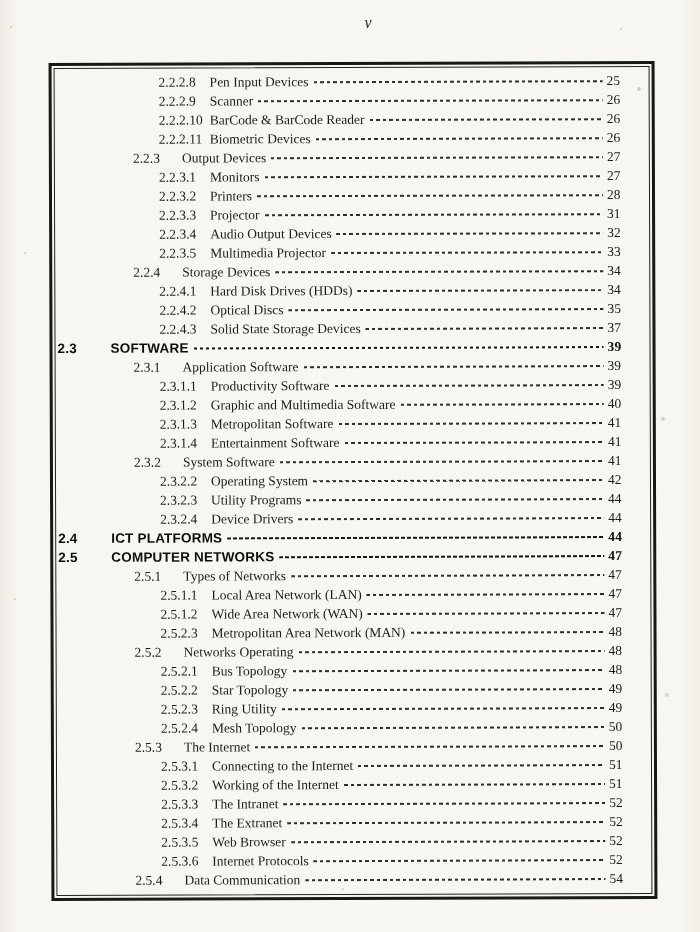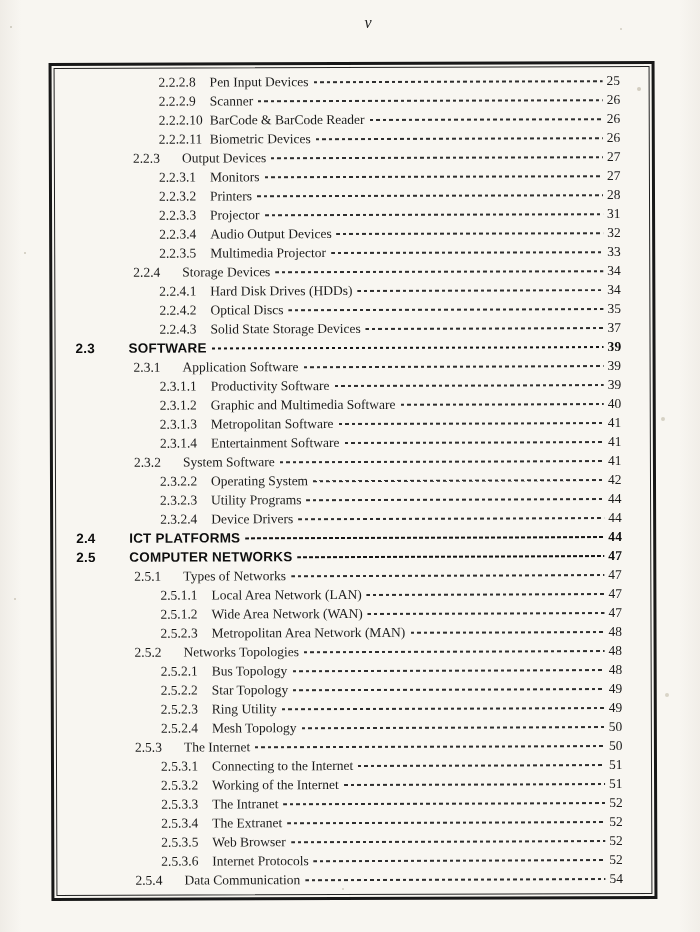--- a/index.html
+++ b/index.html
@@ -55,21 +55,21 @@
   .row {
     display: flex;
     align-items: center;
     height: 19px;
     line-height: 19px;
     font-size: 13.5px;
     padding-right: 16px;
     white-space: nowrap;
   }
   .row .num { flex: none; }
-  .row.level1 .num { margin-left: 20px;  width: 53px; }
+  .row.level1 .num { margin-left: 2px;  width: 53px; }
   .row.level2 .num { margin-left: 78px; width: 49px; }
   .row.level3 .num { margin-left: 104px; width: 51px; }
   .row .label { flex: none; padding-right: 5px; text-align: right; }
   .row .leader {
     flex: 1;
     height: 2px;
     margin: 1px 4px 0 0;
     align-self: center;
     background: repeating-linear-gradient(90deg, #2e2e2e 0 3.5px, transparent 3.5px 6.5px);
   }
@@ -300,21 +300,21 @@
 
   <div class="row level3">
     <span class="num">2.5.2.3</span>
     <span class="label">Metropolitan Area Network (MAN)</span>
     <span class="leader"></span>
     <span class="pg">48</span>
   </div>
 
   <div class="row level2">
     <span class="num">2.5.2</span>
-    <span class="label">Networks Topologies</span>
+    <span class="label">Networks Operating</span>
     <span class="leader"></span>
     <span class="pg">48</span>
   </div>
 
   <div class="row level3">
     <span class="num">2.5.2.1</span>
     <span class="label">Bus Topology</span>
     <span class="leader"></span>
     <span class="pg">48</span>
   </div>

